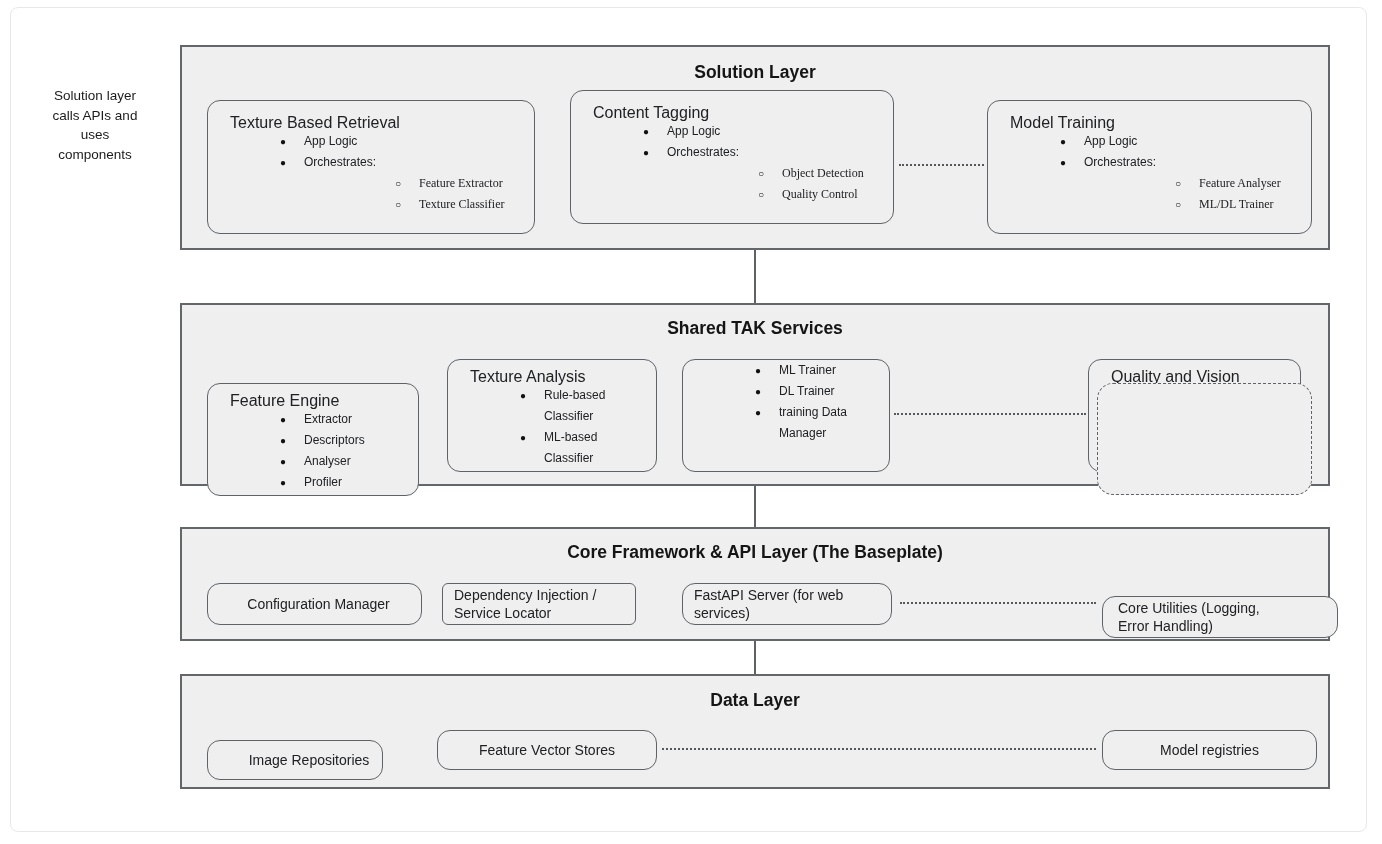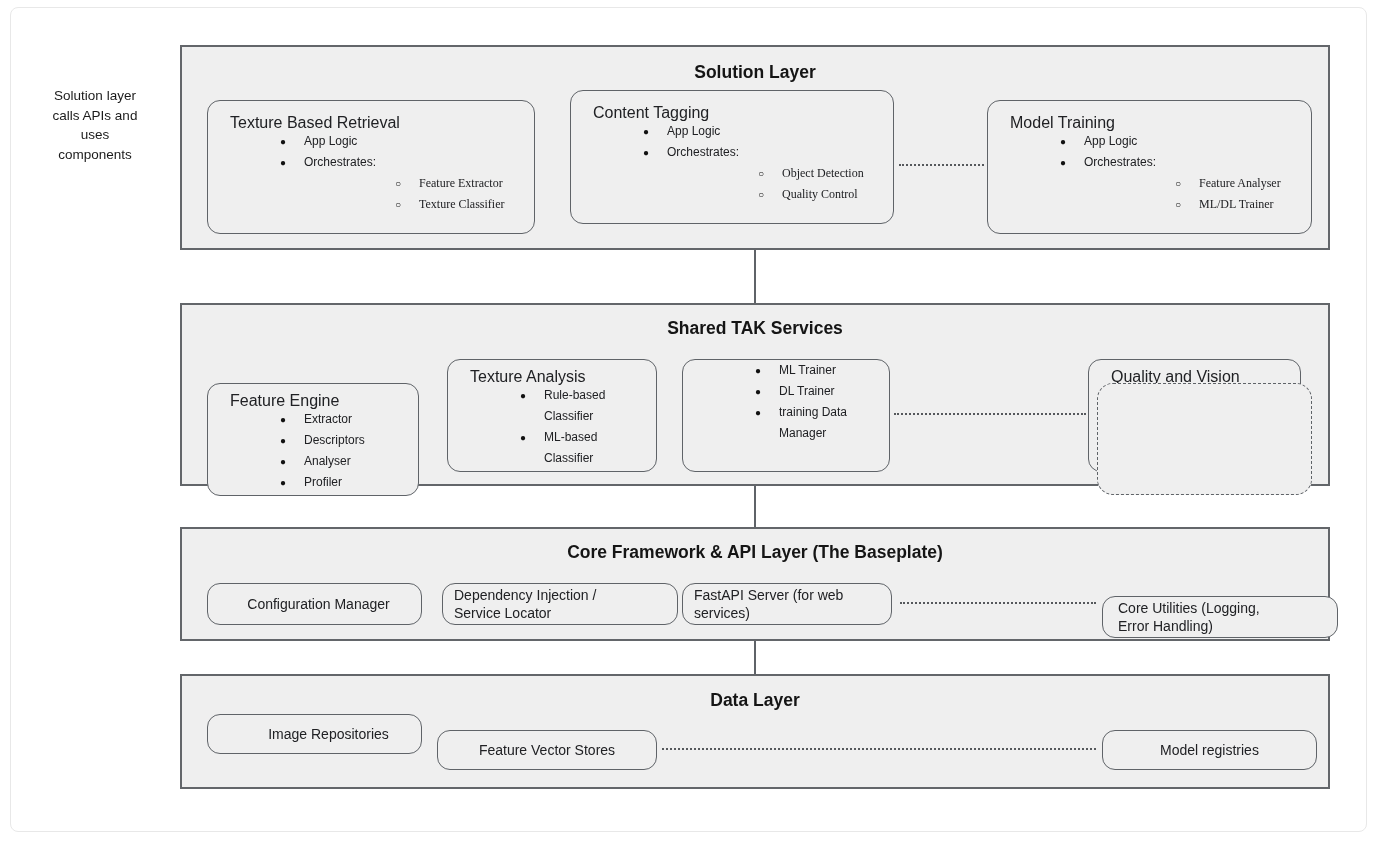--- a/index.html
+++ b/index.html
@@ -192,37 +192,37 @@
   </div>
 
   <div class="node-dashed" style="left:1097px;top:383px;width:215px;height:112px;"></div>
 
   <div class="layer" style="top:527px;height:114px;">
     <div class="layer-title" style="top:13px;">Core Framework &amp; API Layer (The Baseplate)</div>
 
     <div class="node leaf-center" style="left:25px;top:54px;width:215px;height:42px;padding-left:8px;">
       <span>Configuration Manager</span>
     </div>
-    <div class="node leaf-left" style="left:260px;top:54px;width:236px;height:42px;">
+    <div class="node leaf-left" style="left:260px;top:54px;width:194px;height:42px;border-radius:6px;">
       <span style="max-width:168px;">Dependency Injection / Service Locator</span>
     </div>
     <div class="node leaf-left" style="left:500px;top:54px;width:210px;height:42px;">
       <span style="max-width:162px;">FastAPI Server (for web services)</span>
     </div>
     <div class="node leaf-left" style="left:920px;top:67px;width:236px;height:42px;padding-left:15px;">
       <span style="max-width:160px;">Core Utilities (Logging, Error Handling)</span>
     </div>
 
     <div class="dotline" style="left:718px;top:73px;width:196px;"></div>
   </div>
 
   <div class="layer" style="top:674px;height:115px;">
     <div class="layer-title" style="top:14px;">Data Layer</div>
 
-    <div class="node leaf-center" style="left:25px;top:38px;width:215px;height:40px;padding-left:28px;">
+    <div class="node leaf-center" style="left:25px;top:64px;width:176px;height:40px;padding-left:28px;">
       <span>Image Repositories</span>
     </div>
     <div class="node leaf-center" style="left:255px;top:54px;width:220px;height:40px;">
       <span>Feature Vector Stores</span>
     </div>
     <div class="node leaf-center" style="left:920px;top:54px;width:215px;height:40px;">
       <span>Model registries</span>
     </div>
 
     <div class="dotline" style="left:480px;top:72px;width:434px;"></div>

